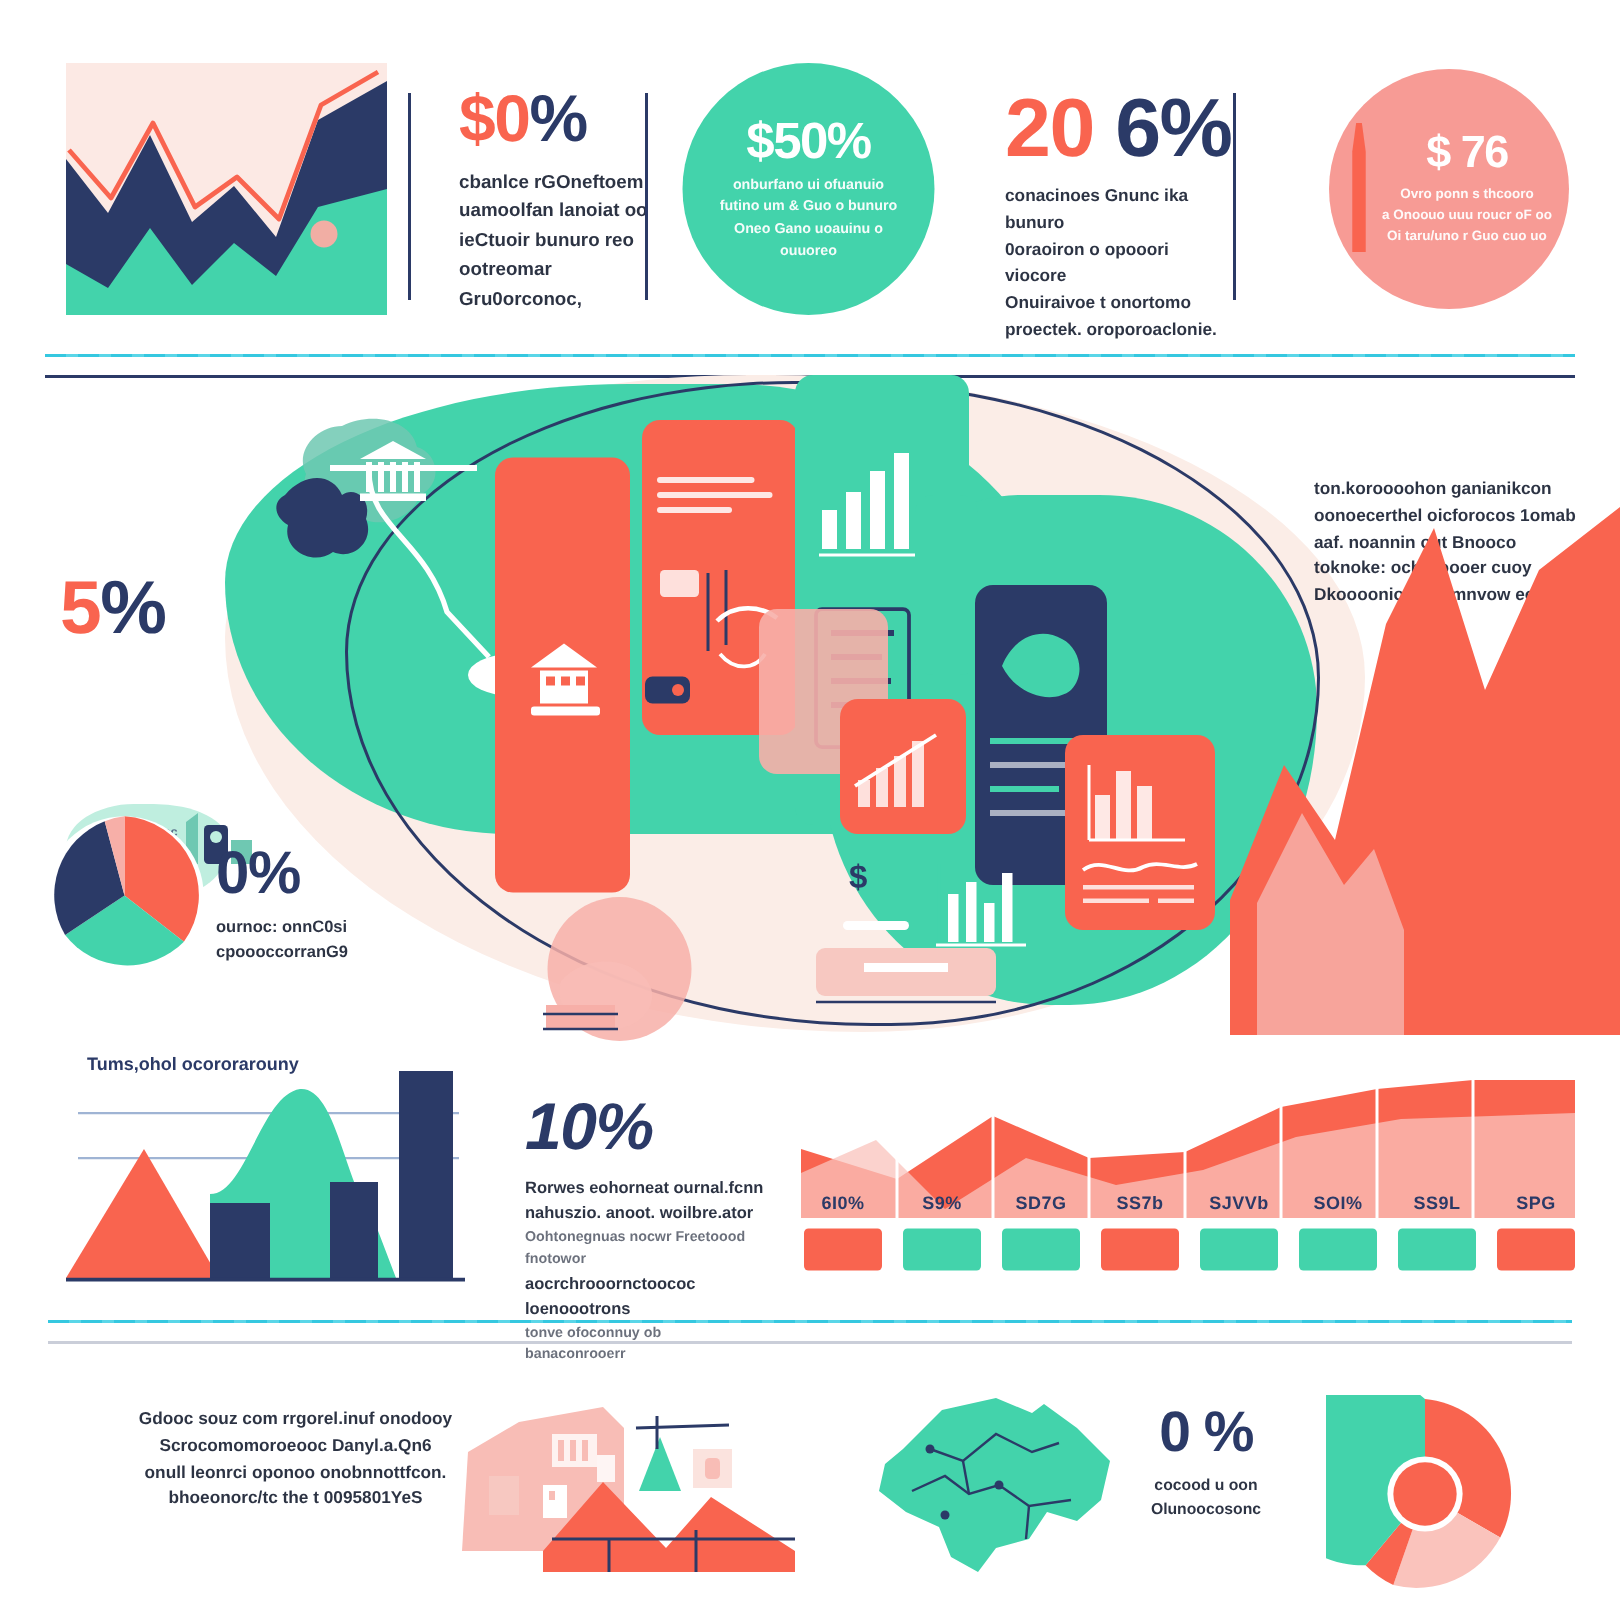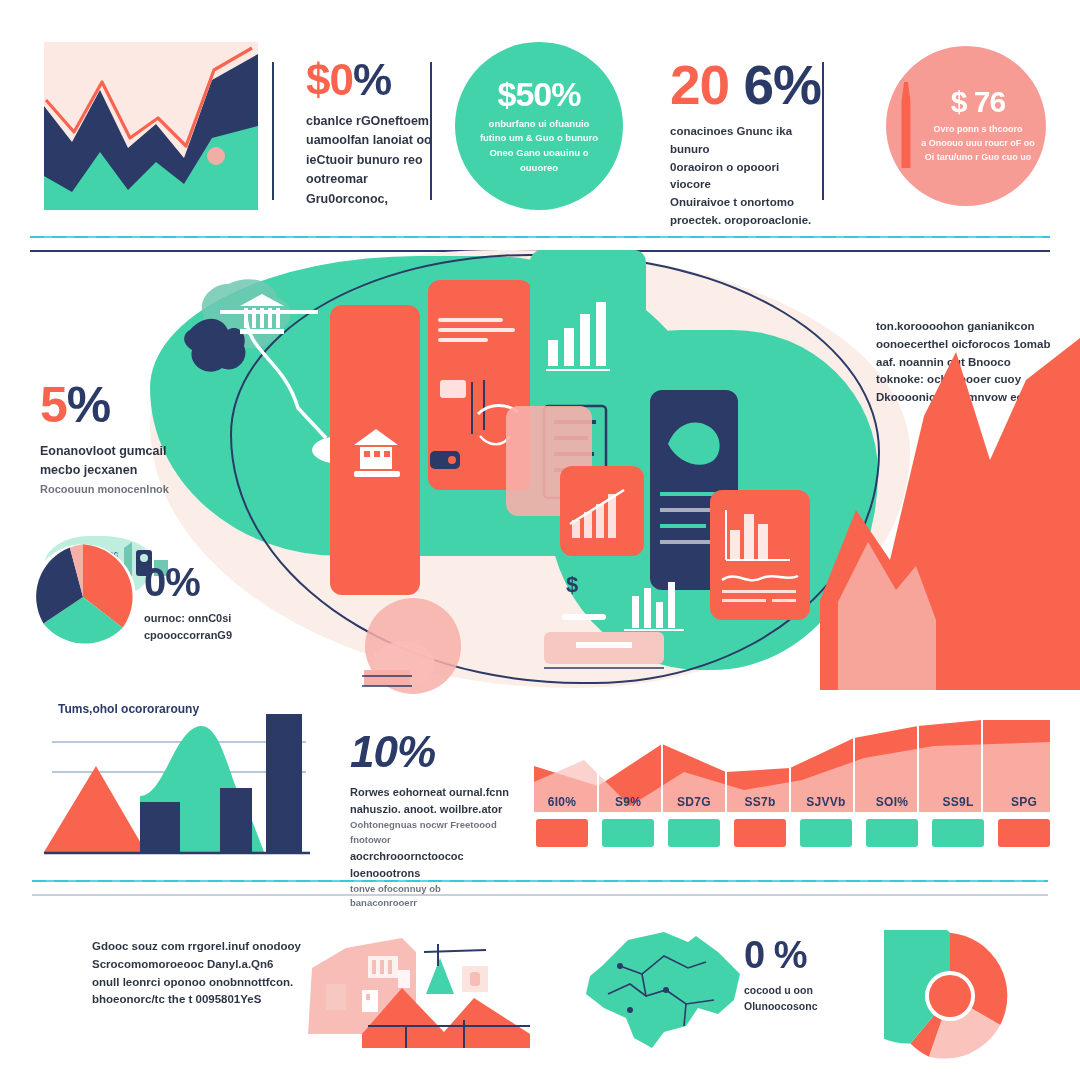--- a/index.html
+++ b/index.html
@@ -142,21 +142,21 @@
   
   .lower { position: absolute; left: 0; top: 690px; width: 1080px; height: 210px; }
   .barchart { position: absolute; left: 34px; top: 10px; width: 280px; height: 165px; }
 
   .legend-row { position:absolute; left: 536px; top: 795px; display:flex; gap: 14px; }
   .legend-item { width: 52px; text-align:center; }
   .legend-item .lbl { font-size: 12px; font-weight: 800; color:#2B3A67; letter-spacing:.3px; }
   .legend-item .sw { margin-top: 10px; height: 28px; border-radius: 3px; }
 
   
-  .bottom { position: absolute; left: 0; top: 900px; width: 1080px; height: 180px; }
+  .bottom { position: absolute; left: 0; top: 900px; width: 1080px; height: 180px; text-align: center; }
 
   .donut { position:absolute; left: 884px; top: 930px; width: 132px; height: 132px; }
 </style>
 </head>
 <body>
 
 <div id="poster">
 
   <div class="top-band">
 
@@ -243,25 +243,20 @@
     </svg>
 
     <svg style="position:absolute;left:210px;top:48px;" width="170" height="180" viewBox="0 0 170 180">
       <path d="M10,14 L108,14" stroke="#fff" stroke-width="4" fill="none"></path>
       <path d="M36,16 C36,54 74,62 88,110 L116,140" stroke="#fff" stroke-width="3.5" fill="none"></path>
       <ellipse cx="132" cy="152" rx="30" ry="14" fill="#fff"></ellipse>
     </svg>
 
     <div class="stat-block" style="left:40px; top:130px; width:170px;">
       <div class="stat-num" style="font-size:50px;"><span class="a">5</span><span class="b">%</span></div>
-      <div class="body-txt" style="margin-top:12px;">
-        <div>Eonanovloot gumcail</div>
-        <div>mecbo jecxanen</div>
-        <div style="font-size:11px;opacity:.7">Rocoouun monocenlnok</div>
-      </div>
     </div>
 
     <div class="icon-badge">
       <div class="badge-txt">
         <div>toc nrmec</div>
         <div>- acdoonunno'</div>
         <div>- snnnoocrrr</div>
       </div>
     </div>
     <svg style="position:absolute;left:120px;top:288px;" width="52" height="38" viewBox="0 0 52 38">

